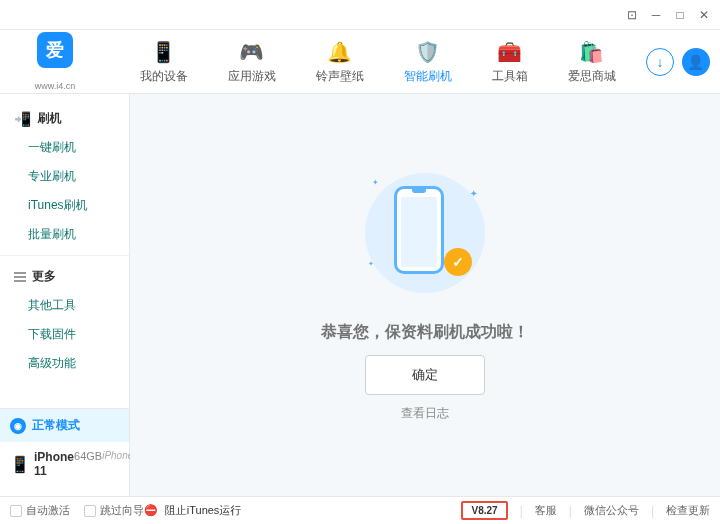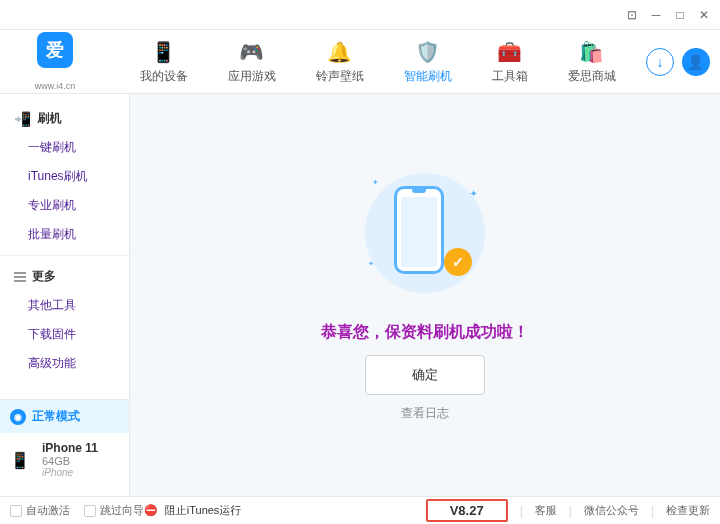--- a/index.html
+++ b/index.html
@@ -145,21 +145,21 @@
       align-items: center;
       gap: 6px;
     }
     .sidebar-section-title .icon {
       font-size: 14px;
       color: #1890ff;
     }
     .sidebar-item {
       padding: 6px 14px 6px 28px;
       font-size: 12px;
-      color: #4c1d95;
+      color: #0f766e;
       cursor: pointer;
     }
     .sidebar-divider {
       margin: 6px 0;
       border-top: 1px solid #f0f0f0;
     }
     .sidebar-more {
       font-size: 12px;
       color: #333;
       font-weight: bold;
@@ -213,22 +213,21 @@
       padding: 8px 10px;
     }
     .device-phone-icon {
       width: 18px;
       height: 18px;
       color: #1890ff;
       font-size: 16px;
     }
     .device-details {
       display: flex;
-      flex-direction: column;
-      margin-left: 8px;
+      flex-direction: row;
     }
     .device-name {
       font-size: 12px;
       font-weight: bold;
       color: #333;
     }
     .device-capacity {
       font-size: 11px;
       color: #888;
     }
@@ -309,21 +308,21 @@
       position: absolute;
       color: #5ab4ff;
       font-size: 10px;
     }
     .sparkle.s1 { top: 20px; right: 12px; }
     .sparkle.s2 { top: 10px; left: 12px; font-size: 8px; }
     .sparkle.s3 { bottom: 30px; left: 8px; font-size: 7px; }
 
     .success-message {
       font-size: 16px;
-      color: #a21caf;
+      color: #737373;
       font-weight: bold;
       margin-bottom: 12px;
     }
     .confirm-btn {
       width: 120px;
       height: 40px;
       border: 1px solid #d0d0d0;
       border-radius: 4px;
       background: #fff;
       font-size: 13px;
@@ -379,24 +378,24 @@
     .itunes-warning .stop-icon {
       color: #e74c3c;
       margin-right: 4px;
     }
     .bottom-right {
       display: flex;
       align-items: center;
       gap: 12px;
     }
     .version-badge {
-      padding: 2px 22px;
+      padding: 2px 8px;
       border: 2px solid #e74c3c;
       border-radius: 2px;
-      font-size: 13px;
+      font-size: 10px;
       color: #333;
       font-weight: bold;
     }
     .bottom-link {
       font-size: 11px;
       color: #666;
       cursor: pointer;
     }
     .bottom-sep {
       color: #ddd;
@@ -455,24 +454,24 @@
 
   <div class="sidebar">
     <div class="sidebar-section-title">
       <span class="icon">📲</span>
       <span>刷机</span>
     </div>
     <div class="sidebar-item">
       <span>一键刷机</span>
     </div>
     <div class="sidebar-item">
+      <span>专业刷机</span>
+    </div>
+    <div class="sidebar-item">
       <span>iTunes刷机</span>
-    </div>
-    <div class="sidebar-item">
-      <span>专业刷机</span>
     </div>
     <div class="sidebar-item">
       <span>批量刷机</span>
     </div>
 
     <div class="sidebar-divider"></div>
 
     <div class="sidebar-more">
       <span class="lines-icon">
         <span></span>

